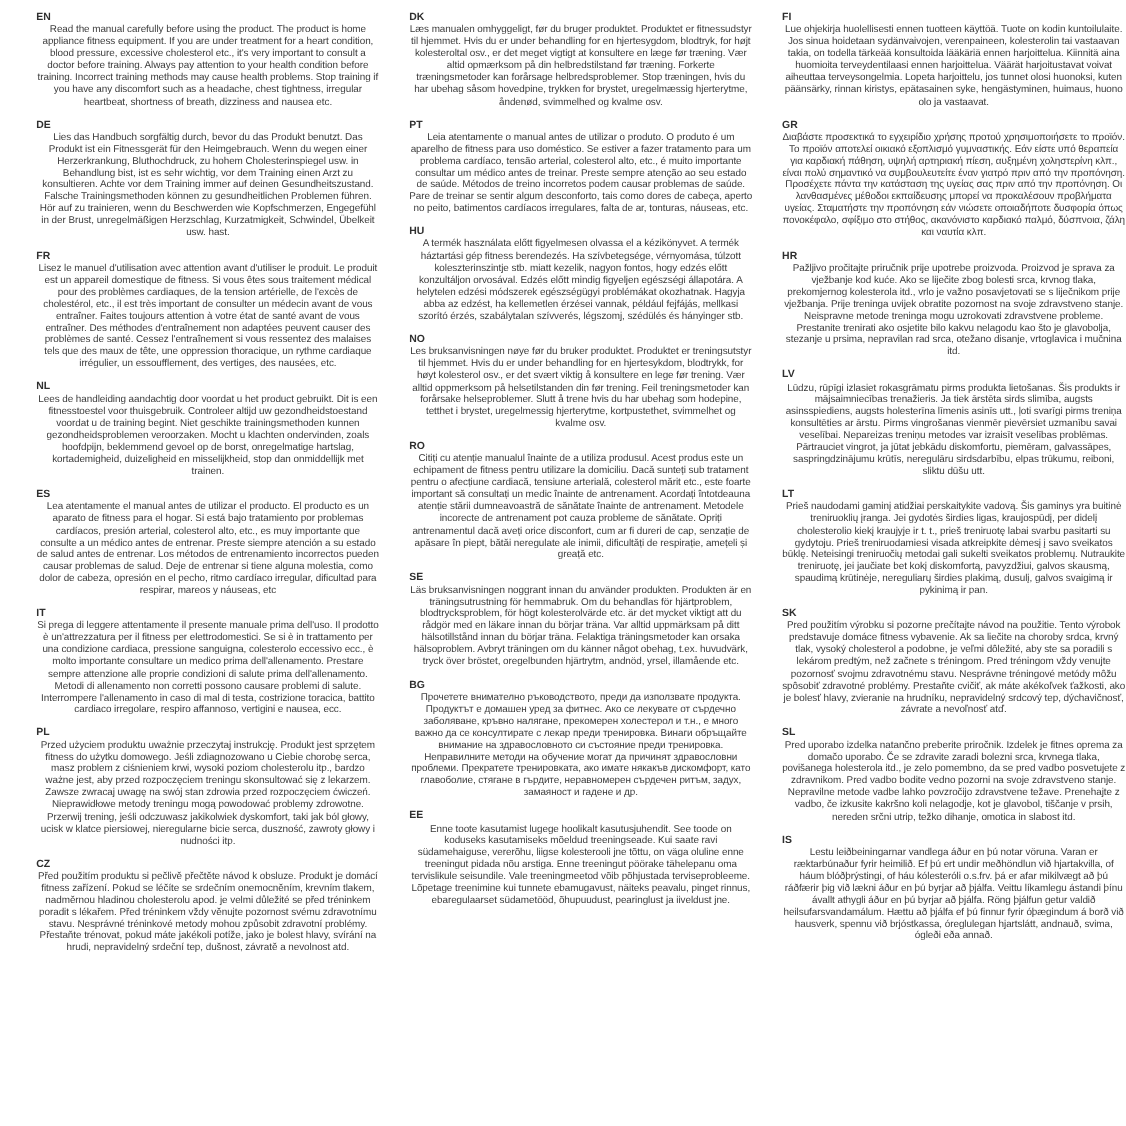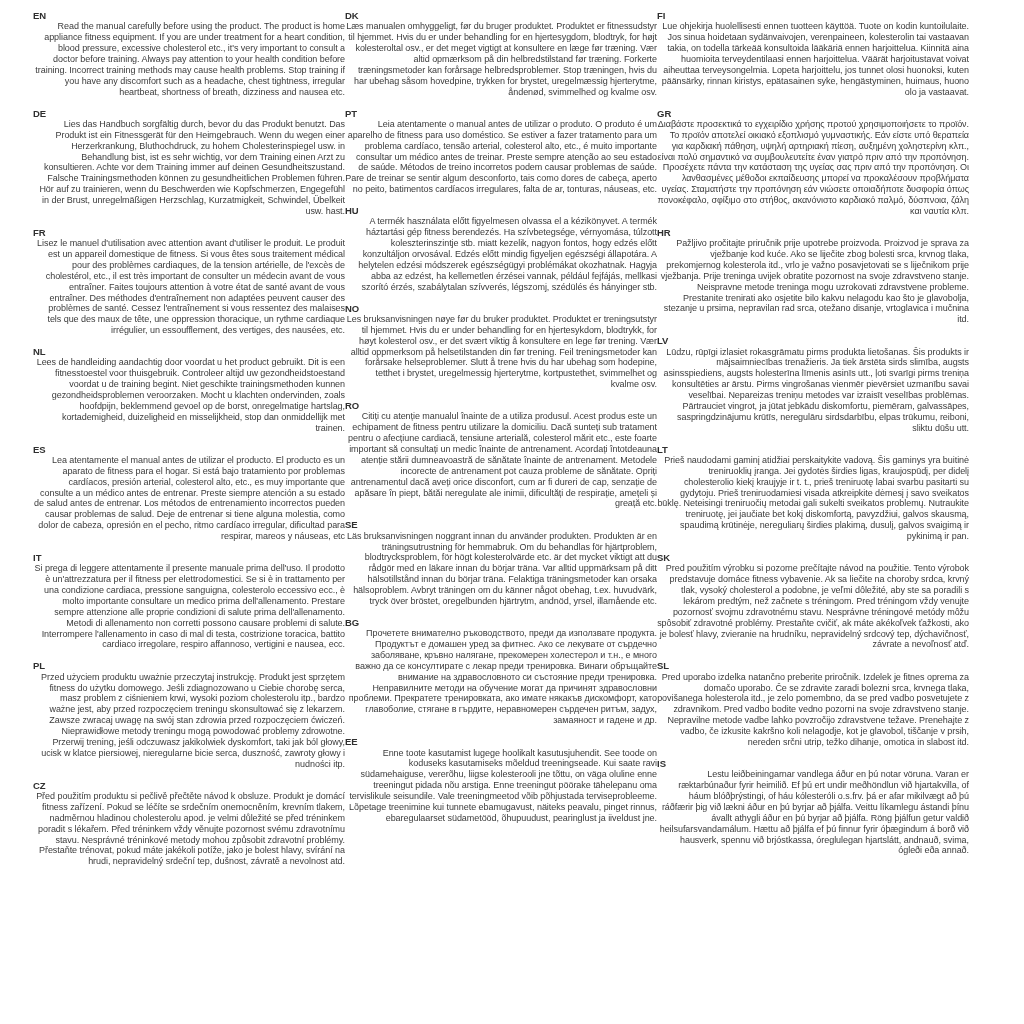--- a/index.html
+++ b/index.html
@@ -9,20 +9,21 @@
     width: 1024px;
     height: 1024px;
     overflow: hidden;
   }
   .page {
     box-sizing: border-box;
     width: 1024px;
     height: 1024px;
     padding: 10px 6px 0 33px;
     display: flex;
+    gap: 27px;
     font-family: "Liberation Sans", "DejaVu Sans", sans-serif;
     color: #3b3b3b;
   }
   .col {
     width: 312px;
     flex: 0 0 312px;
   }
   section {
     margin: 0 0 10px 0;
   }
@@ -32,21 +33,21 @@
     font-weight: bold;
     margin: 0;
     padding: 0;
     color: #2f2f2f;
   }
   p {
     font-size: 9px;
     line-height: 1.21;
     margin: 0;
     padding: 0;
-    text-align: right;
+    text-align: center;
     letter-spacing: -0.05px;
     word-spacing: 0;
   }
 </style>
 </head>
 <body>
 
 <div class="page">
 
   <div class="col">

